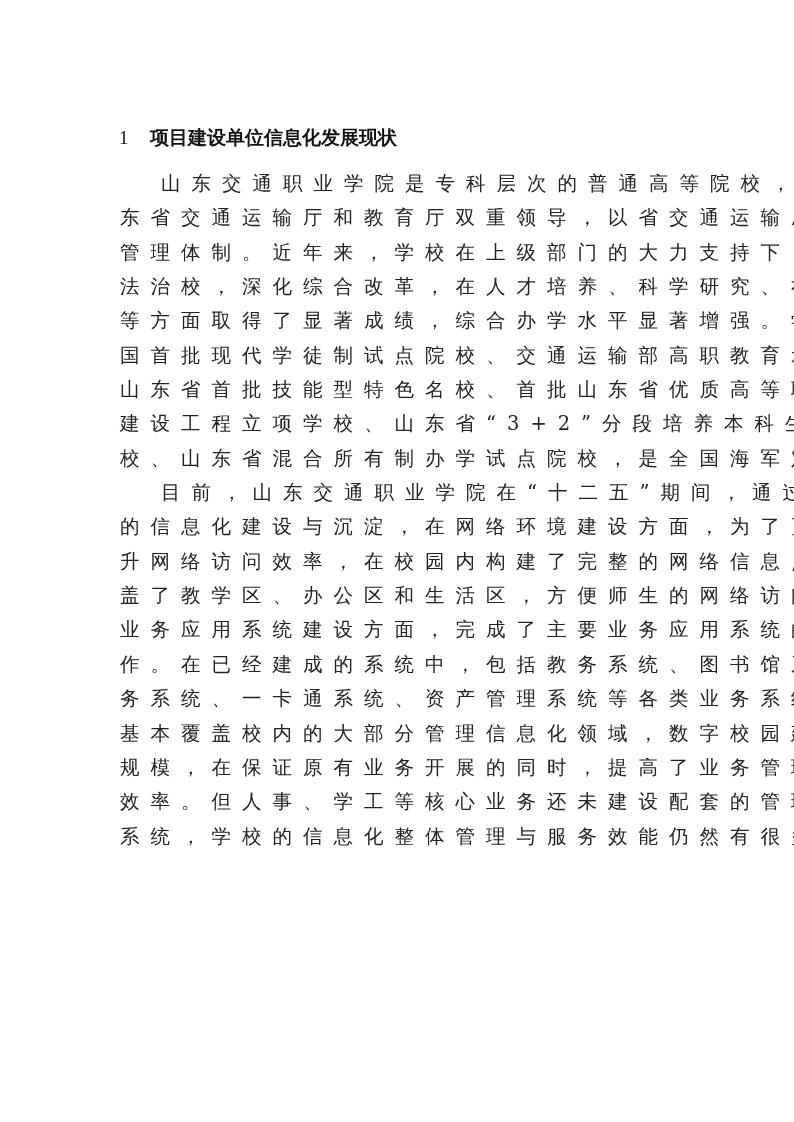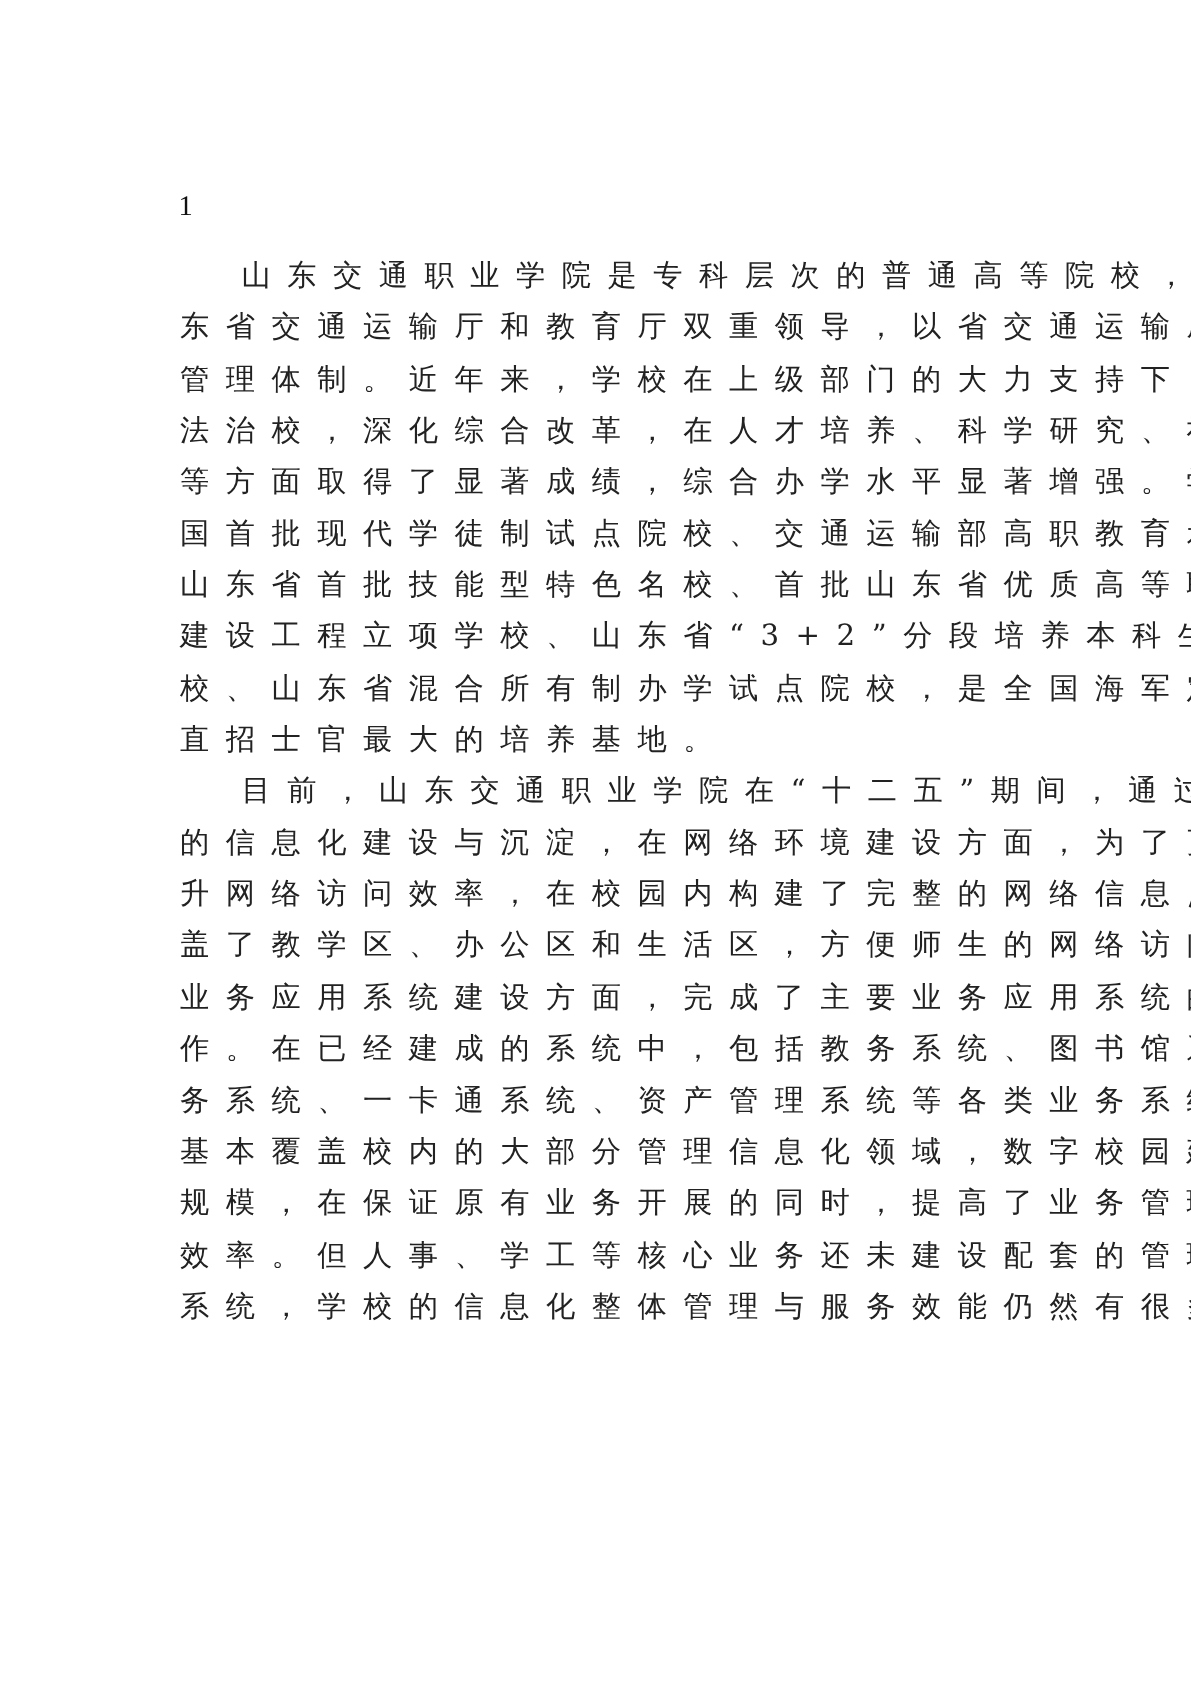--- a/index.html
+++ b/index.html
@@ -12,34 +12,34 @@
   .body { position: absolute; left: 120px; top: 167px; width: 560px; }
   .line { height: 34.35px; line-height: 34.35px; font-size: 19.5px; letter-spacing: 11px; white-space: nowrap; color: #222; }
   .line.indent { padding-left: 41px; }
 </style>
 </head>
 <body>
 
 <div class="page">
   <div class="heading">
     <span class="num">1</span>
+    <span class="title">项目建设单位信息化发展现状</span>
   </div>
 
   <div class="body">
     <div>
       <div class="line indent">山东交通职业学院是专科层次的普通高等院校，实行山</div>
       <div class="line">东省交通运输厅和教育厅双重领导，以省交通运输厅为主的</div>
       <div class="line">管理体制。近年来，学校在上级部门的大力支持下，坚持依</div>
       <div class="line">法治校，深化综合改革，在人才培养、科学研究、社会服务</div>
       <div class="line">等方面取得了显著成绩，综合办学水平显著增强。学校是全</div>
       <div class="line">国首批现代学徒制试点院校、交通运输部高职教育示范院 校、</div>
       <div class="line">山东省首批技能型特色名校、首批山东省优质高等职业院校</div>
       <div class="line">建设工程立项学校、山东省“3+2”分段培养本科生试点院</div>
       <div class="line">校、山东省混合所有制办学试点院校，是全国海军定向培养</div>
-      <div class="line">直招士官最大的培养基地。</div>
     </div>
     <div>
       <div class="line indent">目前，山东交通职业学院在“十二五”期间，通过多年</div>
       <div class="line">的信息化建设与沉淀，在网络环境建设方面，为了更好的提</div>
       <div class="line">升网络访问效率，在校园内构建了完整的网络信息点，全面覆</div>
       <div class="line">盖了教学区、办公区和生活区，方便师生的网络访问需求。在</div>
       <div class="line">业务应用系统建设方面，完成了主要业务应用系统的建设工</div>
       <div class="line">作。在已经建成的系统中，包括教务系统、图书馆系统、财</div>
       <div class="line">务系统、一卡通系统、资产管理系统等各类业务系统，已经</div>
       <div class="line">基本覆盖校内的大部分管理信息化领域，数字校园建设初具</div>

